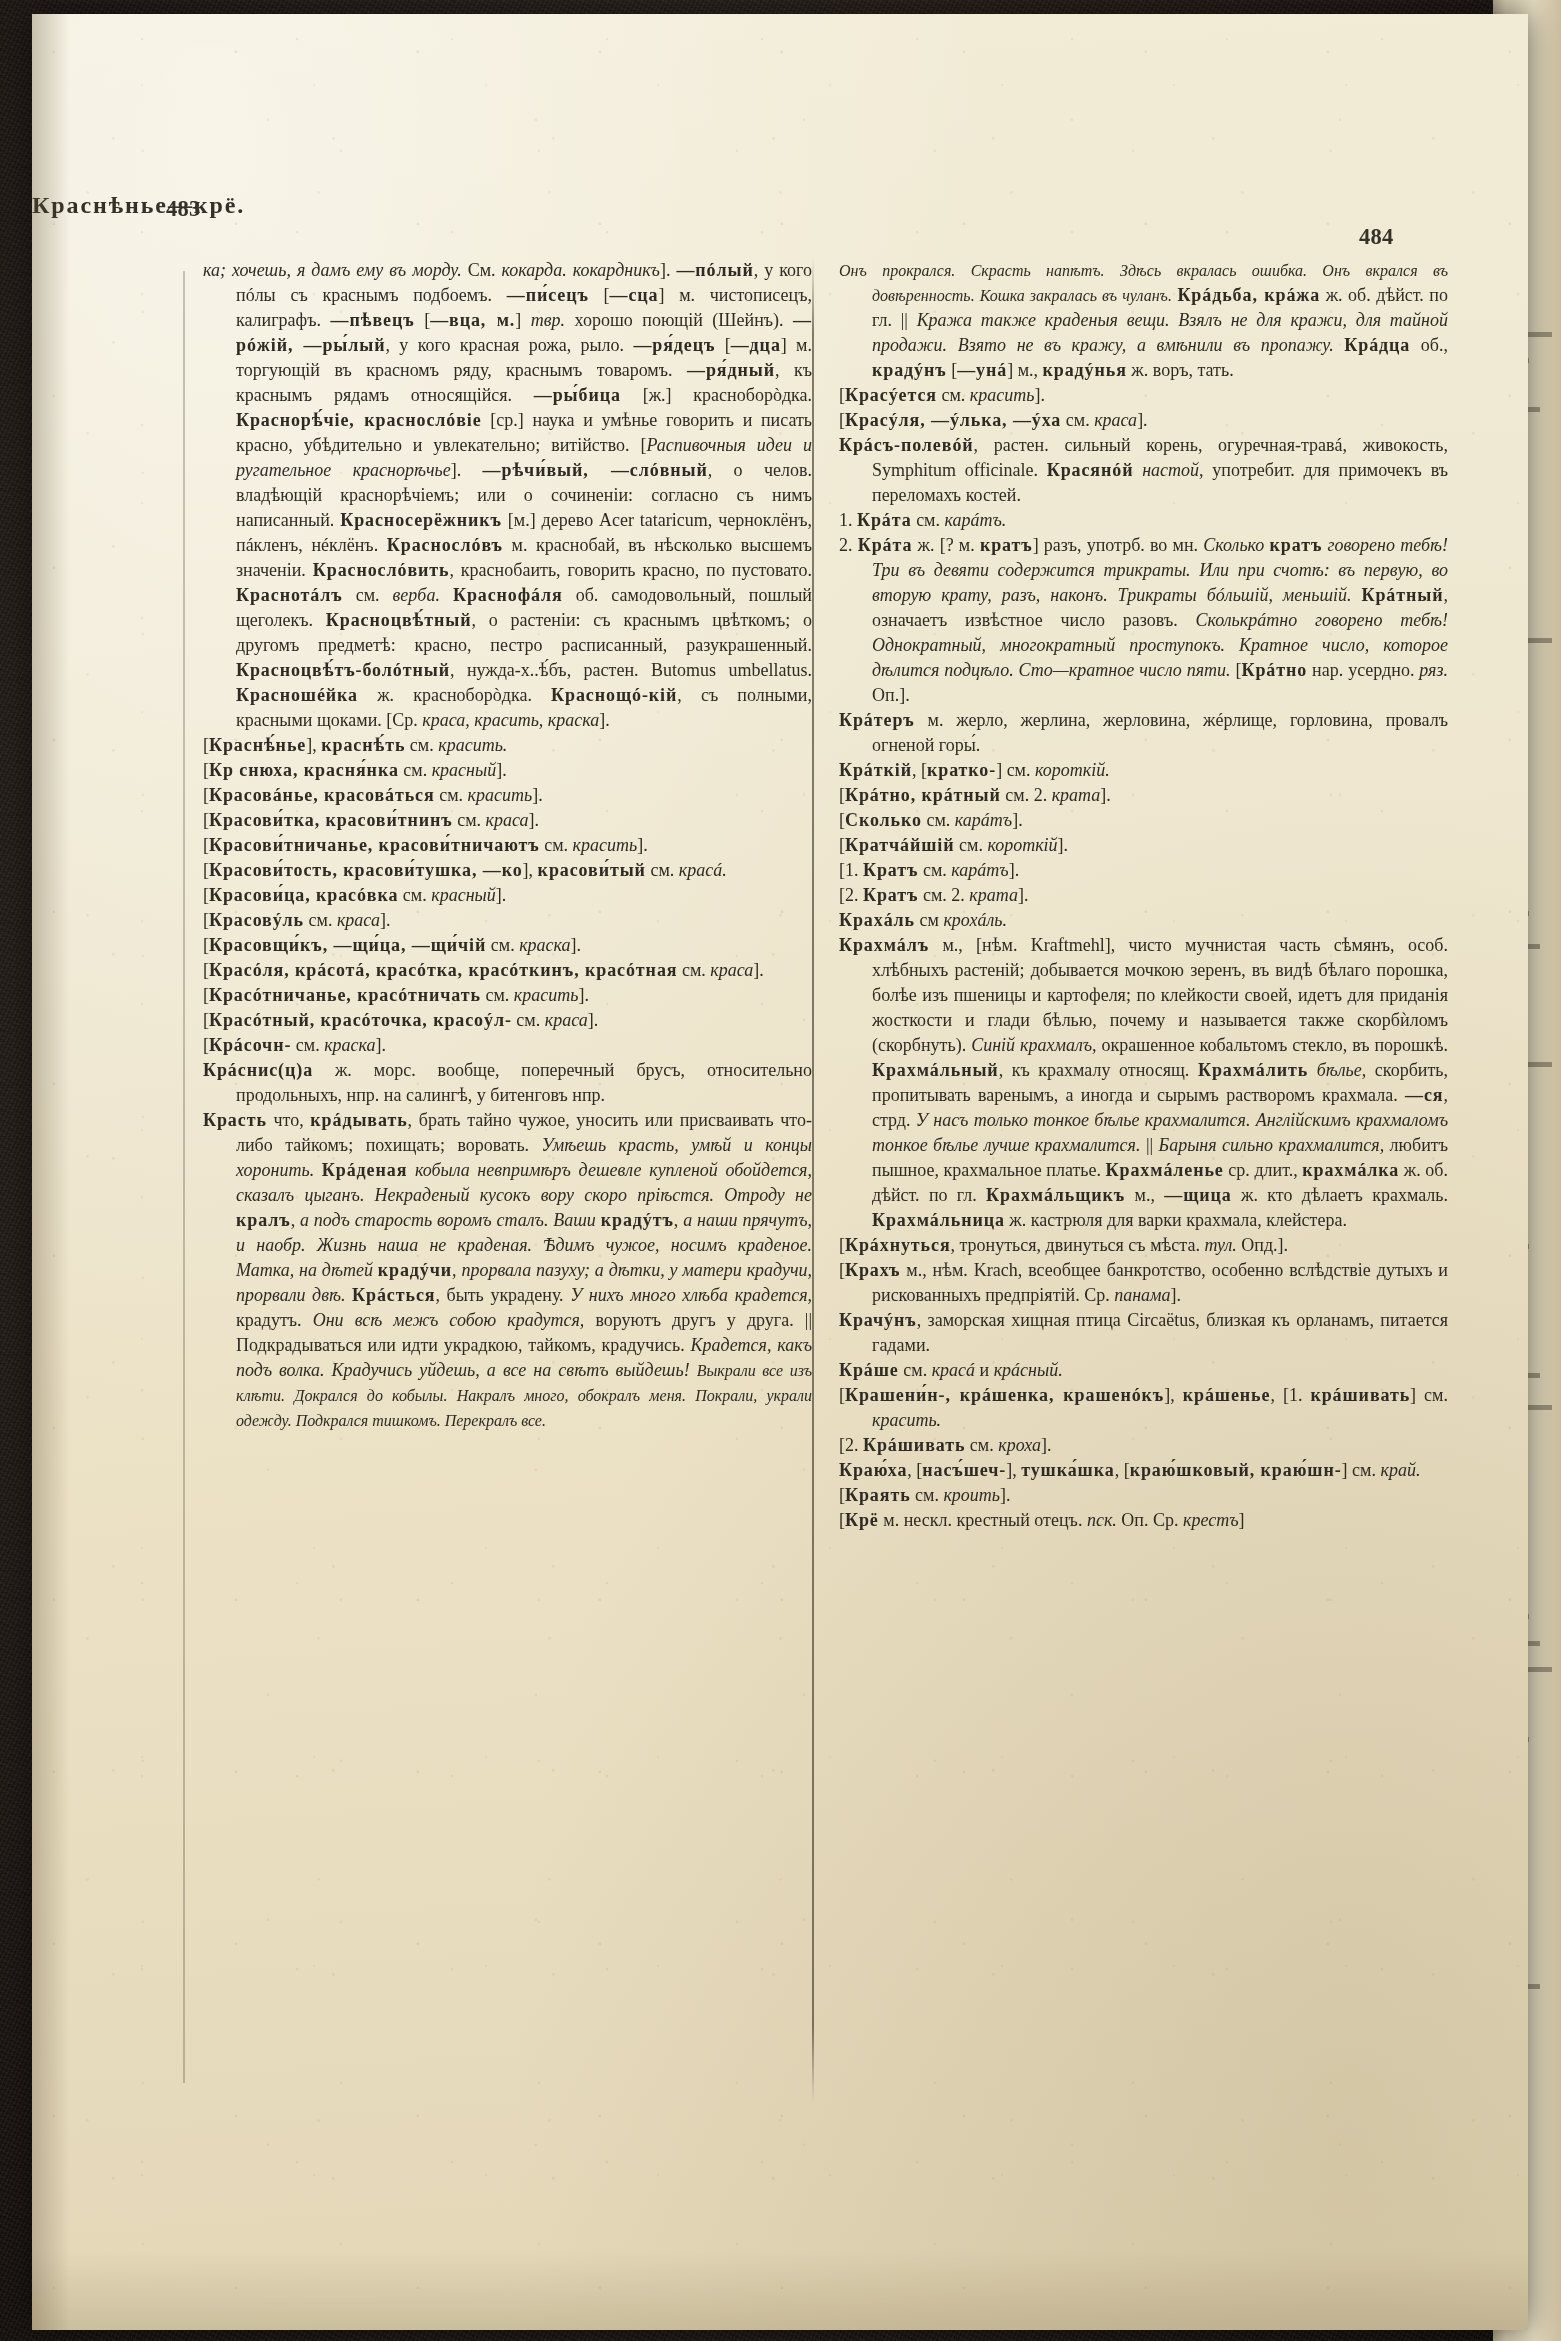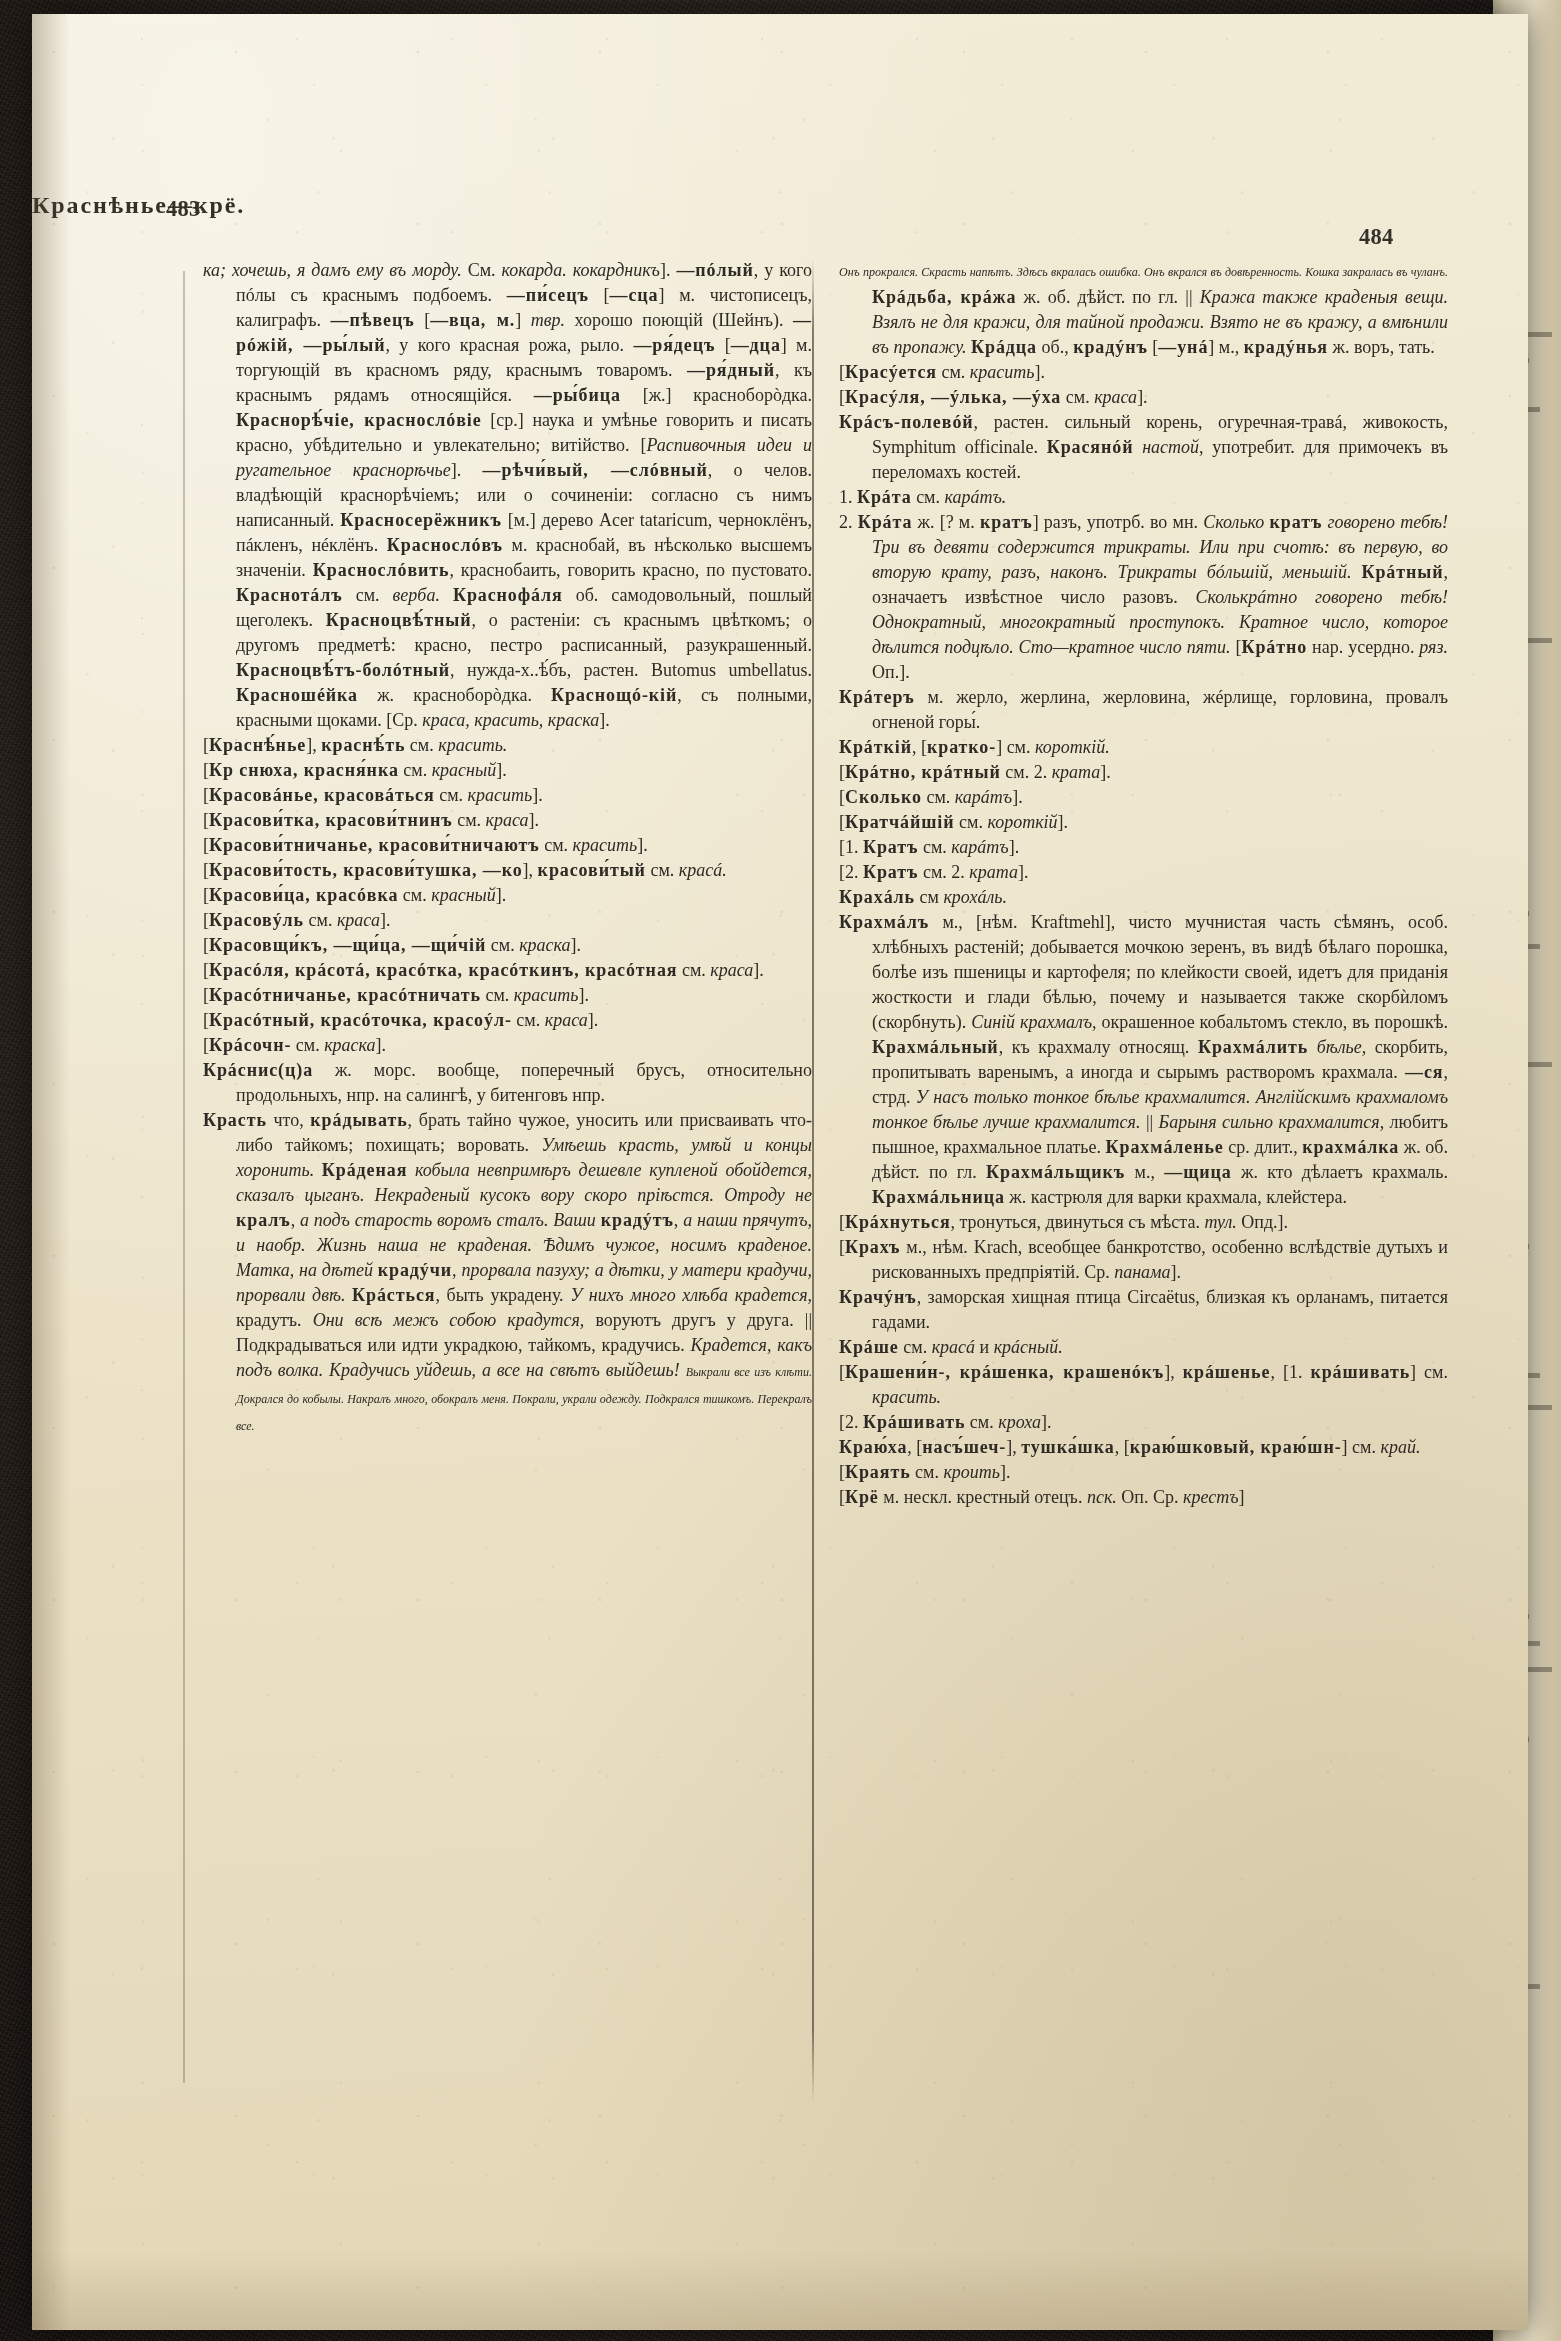--- a/index.html
+++ b/index.html
@@ -159,21 +159,21 @@
 
   
   b, .hw {
     font-weight: 700;
     letter-spacing: 0.9px;
   }
   i, .it {
     font-style: italic;
     margin-top: 36px;
   }
-  .sm { font-size: 12px; }
+  .sm { font-size: 16px; }
   .num { font-weight: 400; }
 
   
   #page-curl {
     position:absolute;
     left:0; right:0; bottom:0; height:80px;
     background: linear-gradient(0deg, rgba(120,100,64,.22) 0%, rgba(120,100,64,0) 100%);
     pointer-events:none;
   }
 </style>

